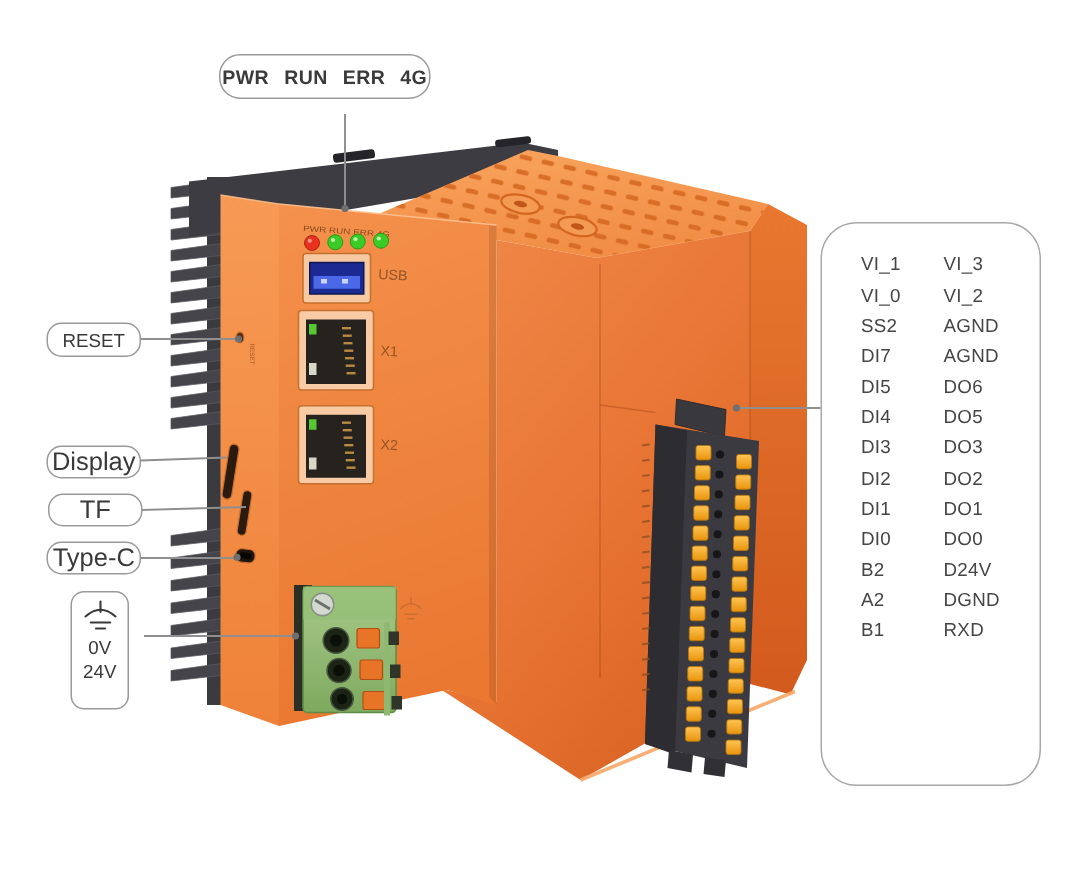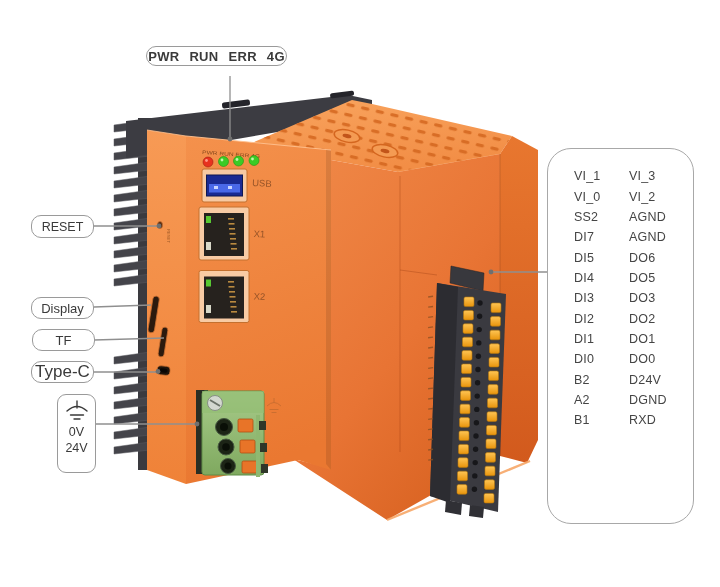--- a/index.html
+++ b/index.html
@@ -1,28 +1,28 @@
 <!DOCTYPE html>
 <html><head>
 <meta charset="utf-8">
 <style>
   html,body{margin:0;padding:0;background:#fff;}
   .scene{position:relative;width:720px;height:587px;background:#ffffff;overflow:hidden;
          font-family:"Liberation Sans", sans-serif;}
   .scene svg.device{position:absolute;left:0;top:0;}
   .callout{position:absolute;background:#fff;border:1.5px solid #9a9a9a;border-radius:10px;
            display:flex;align-items:center;justify-content:center;color:#3a3a3a;
-           font-size:13px;box-sizing:border-box;}
-  #led-callout{left:146px;top:46px;width:141px;height:20px;border-radius:14px;
+           font-size:17px;box-sizing:border-box;}
+  #led-callout{left:146px;top:36px;width:141px;height:30px;border-radius:14px;
                font-size:13px;font-weight:700;gap:10px;letter-spacing:.3px;}
   #reset-callout{left:31px;top:215px;width:63px;height:23px;font-size:12.5px;}
   #display-callout{left:31px;top:297px;width:63px;height:22px;}
   #tf-callout{left:32px;top:329px;width:63px;height:22px;}
   #typec-callout{left:31px;top:361px;width:63px;height:22px;font-size:17px;}
-  #power-callout{left:57px;top:394px;width:39px;height:79px;border-radius:9px;
+  #power-callout{left:47px;top:394px;width:39px;height:79px;border-radius:9px;
                  flex-direction:column;justify-content:flex-start;padding-top:5px;
                  gap:2px;font-size:12.5px;}
   #power-callout .gnd{flex:0 0 auto;margin-bottom:1px;}
   .pin-table{position:absolute;left:547px;top:148px;width:147px;height:376px;
              border:1.4px solid #a8a8a8;border-radius:24px;box-sizing:border-box;
              padding-top:17px;background:#fff;}
   .pin-row{display:grid;grid-template-columns:55px auto;height:20.35px;
            padding-left:26px;font-size:12.5px;color:#454545;letter-spacing:.2px;
            align-items:center;}
 </style>

